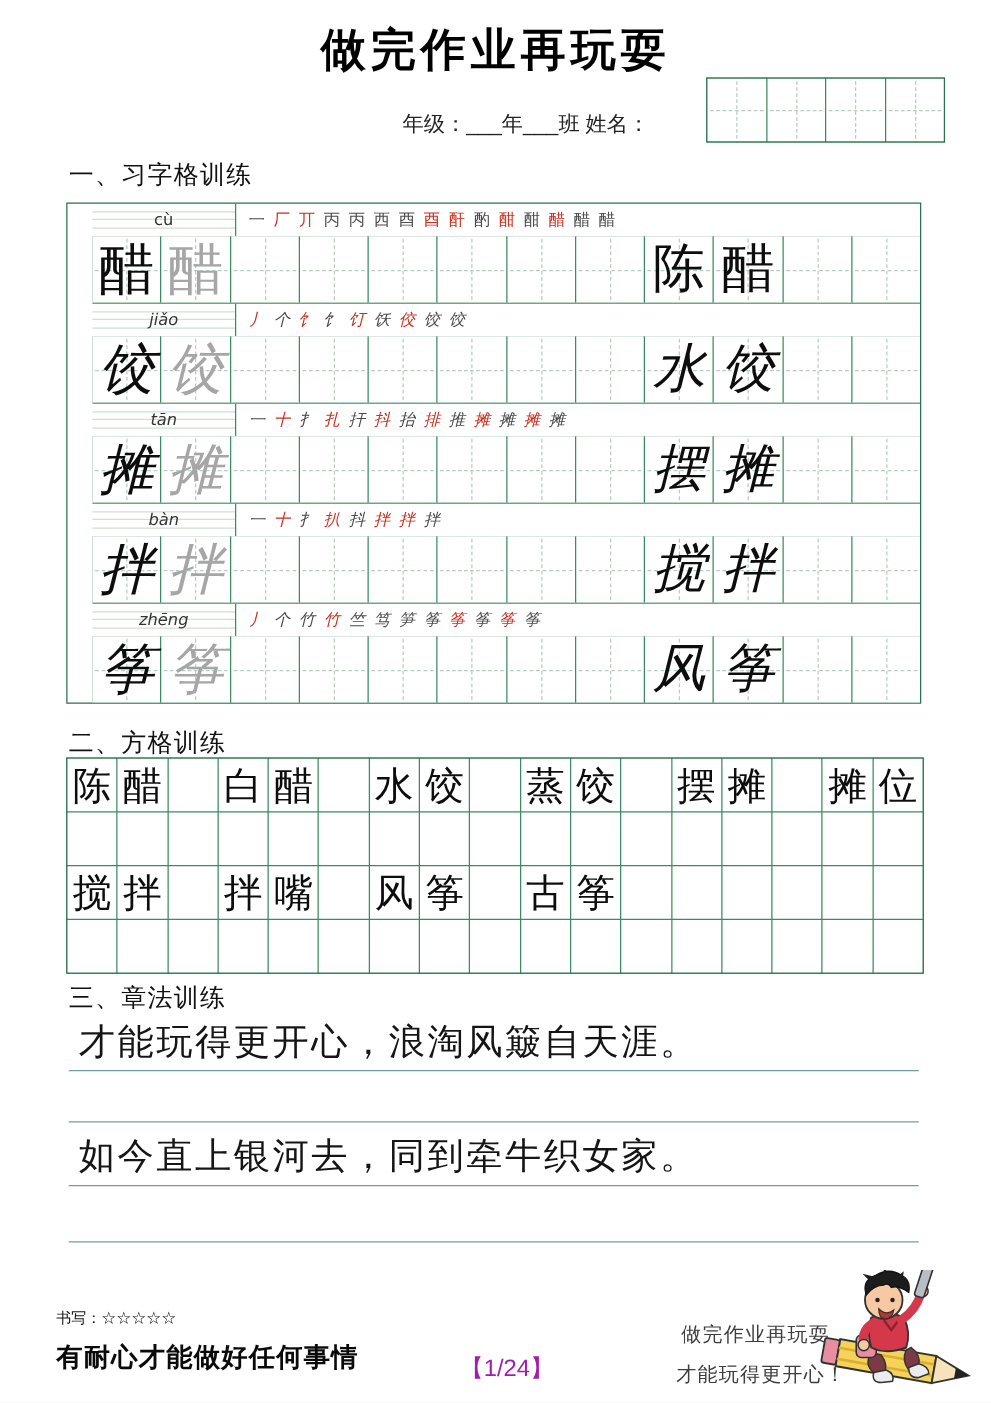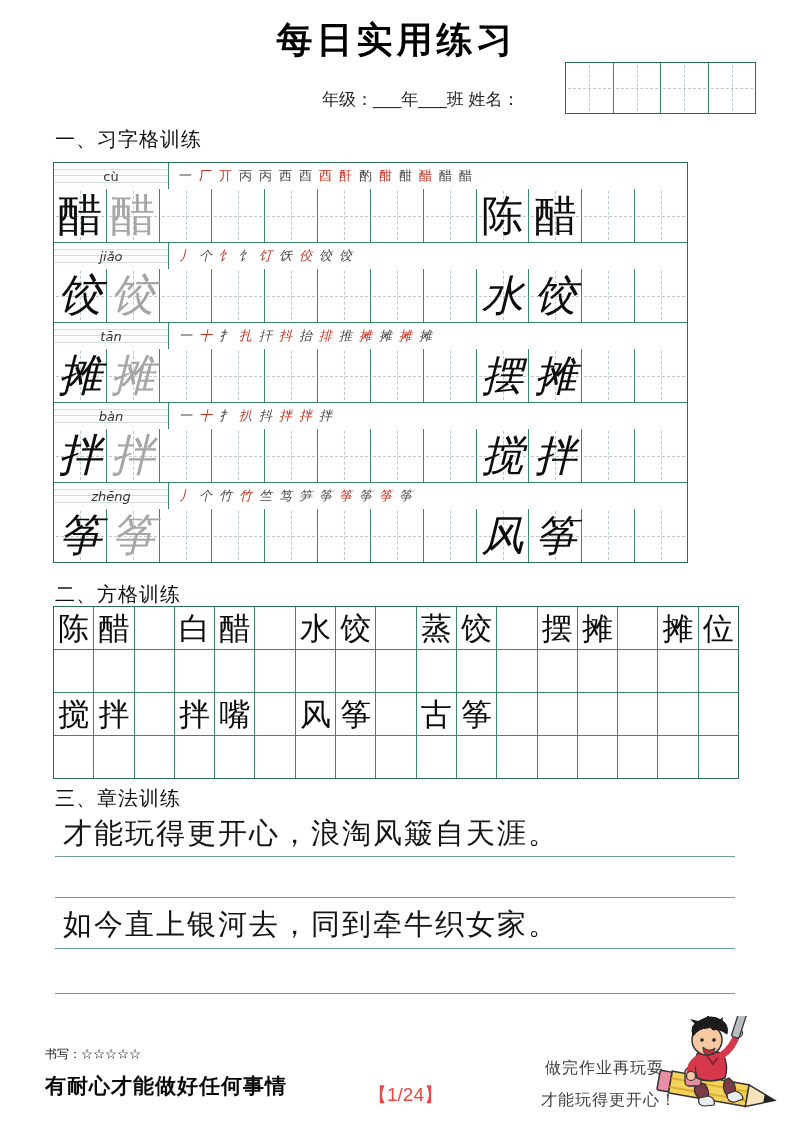--- a/index.html
+++ b/index.html
@@ -36,22 +36,22 @@
   .tz::before{content:"";position:absolute;left:50%;top:2px;bottom:2px;border-left:1px dashed var(--dash);}
   .tz::after{content:"";position:absolute;top:50%;left:2px;right:2px;border-top:1px dashed var(--dash);}
   .tz .ch{position:relative;z-index:1;}
 
   .sec-title{position:absolute;left:55px;font-size:20px;font-weight:400;color:#111;letter-spacing:1px;}
   #sec1-title{top:126px;}
   #sec2-title{top:581px;text-align:right;}
   #sec3-title{top:785px;}
 
   .p-table{
-    position:absolute;top:162px;left:53px;width:635px;
-    border:1.5px solid var(--grid-dark);box-sizing:border-box;background:#fff;
+    position:absolute;top:162px;left:53px;width:684px;
+    border:1.5px solid var(--grid-dark);box-sizing:border-box;background:#fff;padding-left:20px;
   }
   .p-block + .p-block{border-top:1px solid var(--grid-green);font-style:italic;}
   .p-head{display:flex;height:26px;align-items:stretch;}
   .pinyin-box{
     position:relative;width:114px;flex:0 0 114px;border-right:1px solid var(--grid-green);
     display:flex;align-items:center;justify-content:center;
     font-size:13px;color:#333;font-family:"DejaVu Sans",sans-serif;
   }
   .pinyin-box i{position:absolute;left:0;right:0;border-top:1px solid var(--ruling);}
   .pinyin-box i:nth-of-type(1){top:6px;}
@@ -75,32 +75,32 @@
     background:var(--grid-green);border:1.5px solid var(--grid-dark);box-sizing:content-box;
   }
   .sq{background:#fff;display:flex;align-items:center;justify-content:center;}
   .sq-char{font-size:31px;line-height:1;color:#0d0d0d;}
 
   .sentence{position:absolute;left:63px;font-size:29px;letter-spacing:2px;color:#151515;white-space:nowrap;}
   .w-line{position:absolute;left:55px;width:680px;border-top:1px solid var(--rule-line);}
 
   .rating{position:absolute;left:45px;top:1046px;font-size:12px;color:#111;}
   .motto{position:absolute;left:45px;top:1072px;font-size:21px;font-weight:700;color:#0a0a0a;letter-spacing:1px;}
-  .page-indicator{position:absolute;left:368px;top:1082px;font-size:19px;color:#ef4444;}
+  .page-indicator{position:absolute;left:368px;top:1082px;font-size:19px;color:#a21caf;}
   .mascot-text{position:absolute;font-size:16px;color:#3d3d3d;letter-spacing:1px;}
   #mascot-line1{left:545px;top:1058px;}
   #mascot-line2{left:541px;top:1090px;}
   .mascot{position:absolute;left:655px;top:1016px;width:135px;height:102px;}
 </style>
 </head>
 <body>
 
 <div class="page">
 
-  <div class="doc-title kai">每日实用练习</div>
+  <div class="doc-title kai">做完作业再玩耍</div>
 
   <div class="grade-line">年级：___年___班 姓名：</div>
   <div class="name-grid">
       <div class="tz"></div>
       <div class="tz"></div>
       <div class="tz"></div>
       <div class="tz"></div>
     </div>
 
   <div class="sec-title" id="sec1-title">一、习字格训练</div>

